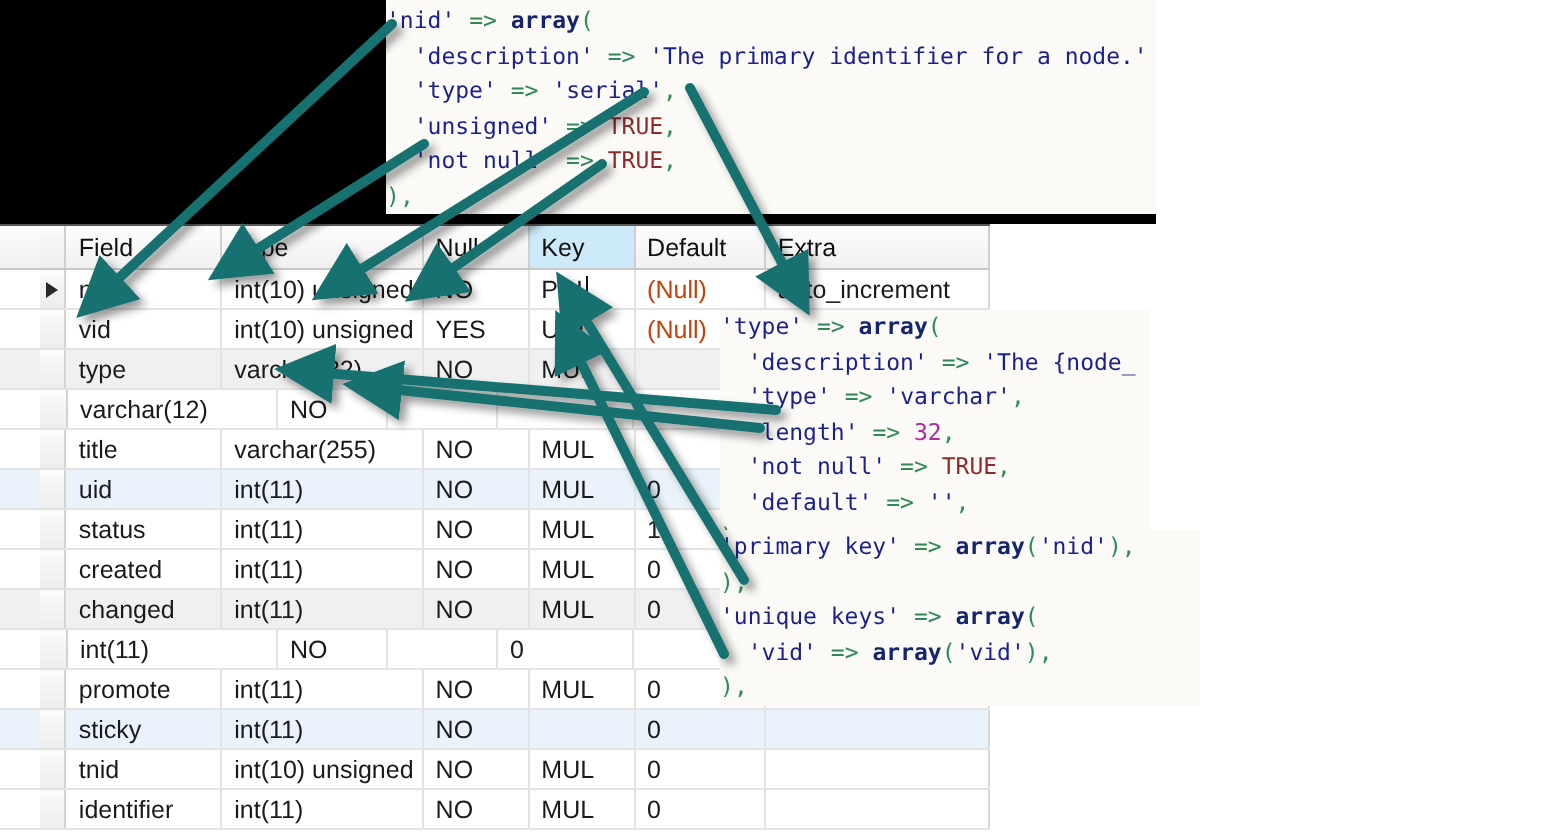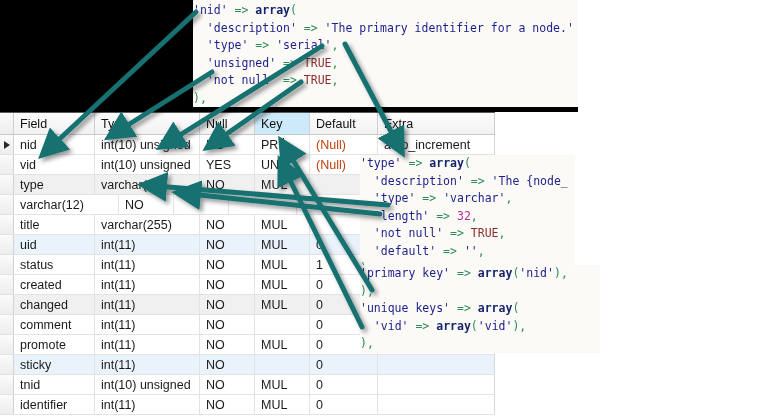--- a/index.html
+++ b/index.html
@@ -33,20 +33,21 @@
     font-size: 12.5px;
     color: #1a1a1a;
   }
   .grid-row {
     display: flex;
     height: 20px;
     align-items: center;
     border-bottom: 1px solid #e3e3e3;
     box-sizing: border-box;
     background: #ffffff;
+    padding-left: 20px;
   }
   .grid-row.header {
     height: 22px;
     background: linear-gradient(to bottom,#fdfdfd,#f1f1f1);
     border-bottom: 1px solid #c8c8c8;
     color: #101010;
   }
   .grid-row.alt-grey   { background: #f0f0f0; }
   .grid-row.alt-blue   { background: #eaf3fb; }
 
@@ -317,23 +318,20 @@
         </div>
         <div class="cell c-default">
           <span>0</span>
         </div>
         <div class="cell c-extra">
           <span></span>
         </div>
       </div>
       <div class="grid-row">
         <div class="cell c-marker"></div>
-        <div class="cell c-field">
-          <span>comment</span>
-        </div>
         <div class="cell c-type">
           <span>int(11)</span>
         </div>
         <div class="cell c-null">
           <span>NO</span>
         </div>
         <div class="cell c-key">
           <span></span>
         </div>
         <div class="cell c-default">

